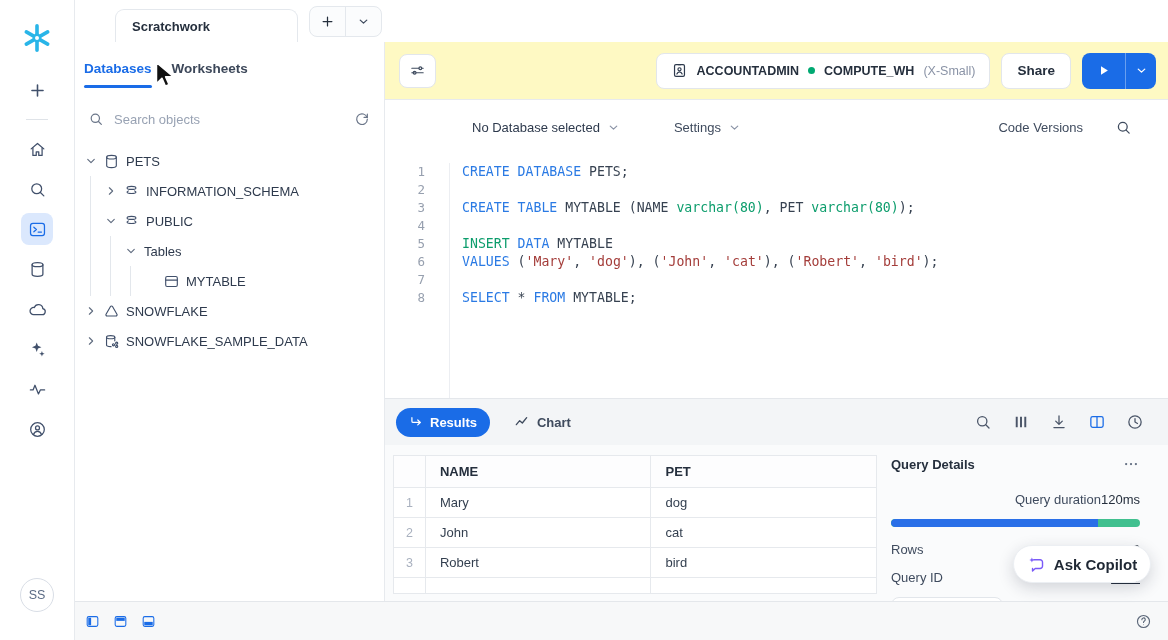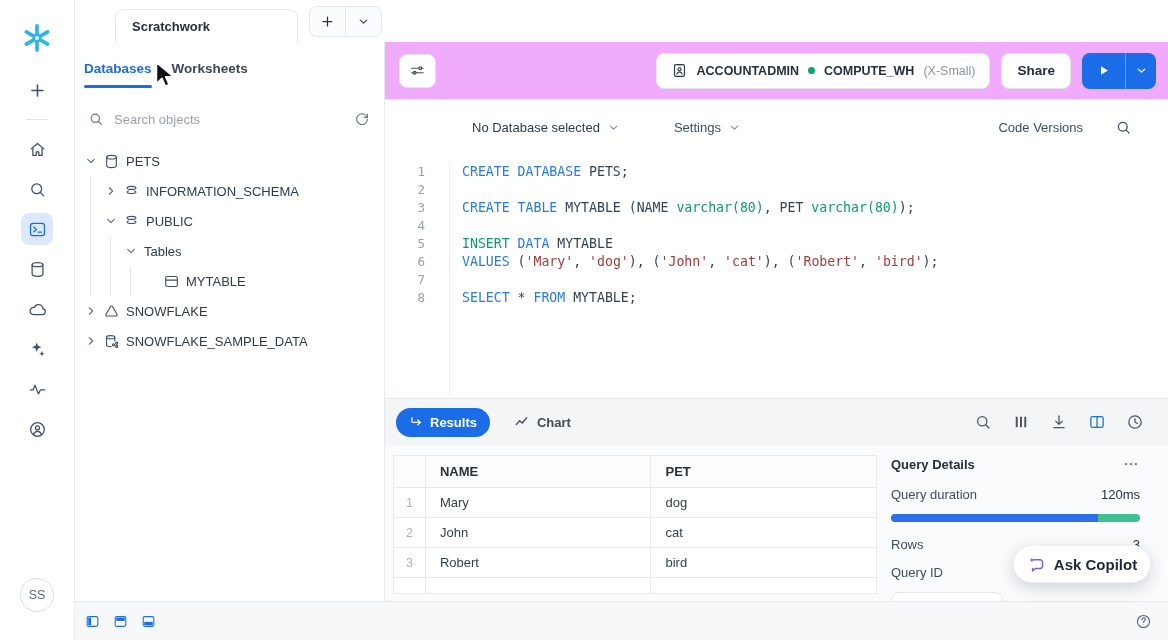--- a/index.html
+++ b/index.html
@@ -58,21 +58,21 @@
   .tree { position:relative; padding-top:8px; }
   .tree-row { height:30px; display:flex; align-items:center; font-size:13px; color:#2e3a4d; cursor:pointer; }
   .tree-row .chev { width:14px; height:14px; color:#5f6b7f; flex:none; }
   .tree-row .chev.down svg { transform:rotate(90deg); }
   .tree-row .tree-icon { width:17px; height:17px; margin-left:5px; color:#41506b; flex:none; }
   .tree-row .t-label { margin-left:6px; white-space:nowrap; }
   .guide { position:absolute; width:1px; background:#e3e7ec; }
 
   
   .main { flex:1; min-width:0; display:flex; flex-direction:column; }
-  .main-toolbar { height:58px; background:#f0abfc; border-bottom:1px solid #e7eaee; flex:none;
+  .main-toolbar { height:58px; background:#fef9c3; border-bottom:1px solid #e7eaee; flex:none;
                   display:flex; align-items:center; padding:0 12px 0 14px; }
   .filter-btn { width:37px; height:34px; border:1px solid #e2e6eb; border-radius:8px; background:#fff;
                 color:#3f4b5e; display:flex; align-items:center; justify-content:center; cursor:pointer; }
   .filter-btn .icon { width:17px; height:17px; }
   .toolbar-right { margin-left:auto; display:flex; align-items:center; gap:11px; }
   .context-pill { height:36px; border:1px solid #e2e6eb; border-radius:8px; background:#fff; cursor:pointer;
                   display:flex; align-items:center; gap:9px; padding:0 14px; font-size:12.5px; font-weight:700; color:#252f3d; }
   .context-pill .icon { width:17px; height:17px; color:#2e3a4d; }
   .dot { width:7px; height:7px; border-radius:50%; background:var(--green,#00a972); }
   .wh-size { color:#8a93a6; font-weight:400; }
@@ -127,21 +127,21 @@
   .results-table td { height:30px; color:#333f4f; }
   .results-table .rn { width:32px; padding:0; text-align:center; color:#a9b1bf; font-size:12.5px; }
   .results-table tr.partial td { height:16px; }
 
   .query-details { position:absolute; left:506px; top:10px; width:249px; }
   .qd-header { display:flex; justify-content:space-between; align-items:center; }
   .qd-title { font-size:13px; font-weight:700; color:#252f3d; }
   .qd-menu { border:none; background:none; width:18px; height:18px; color:#5f6b7f; cursor:pointer; padding:0; }
   .qd-row { display:flex; justify-content:space-between; align-items:center; font-size:13px; color:#3f4b5e; }
   .qd-row .qd-val { color:#252f3d; }
-  .qd-row.duration { margin-top:14px; }
+  .qd-row.duration { margin-top:19px;justify-content:flex-end; }
   .qd-bar { margin-top:12px; height:8px; border-radius:4px; background:var(--progress-green,#41c08f); overflow:hidden; }
   .qd-bar-fill { height:100%; background:var(--progress-blue,#2a6fe8); border-radius:4px 0 0 4px; }
   .qd-row.rows { margin-top:15px; }
   .qd-row.qid { margin-top:13px; }
   .qd-link { color:#252f3d; text-decoration:underline; cursor:pointer; }
   .show-more { margin-top:12px; width:112px; height:30px; border:1px solid #e2e6eb; border-radius:8px; background:#fff;
                display:flex; align-items:center; justify-content:center; gap:6px; font-family:inherit;
                font-size:13px; font-weight:600; color:#252f3d; cursor:pointer; }
 
   

